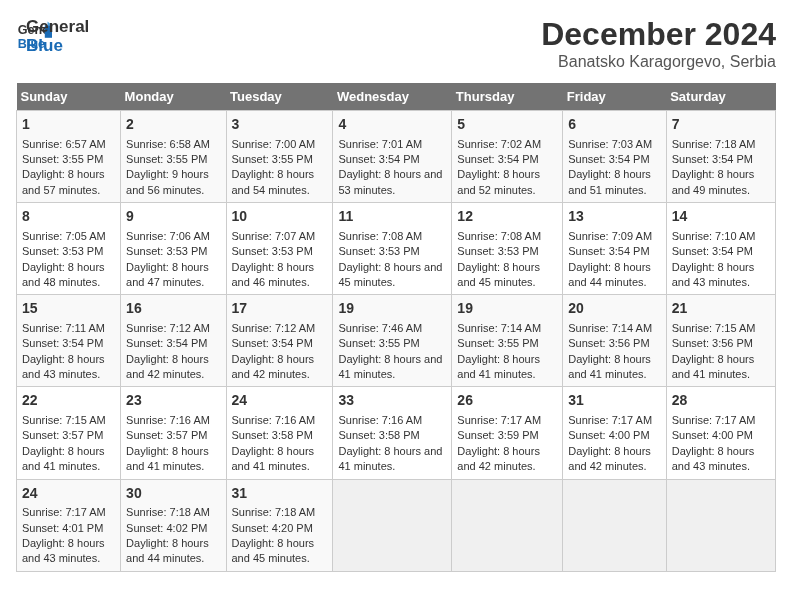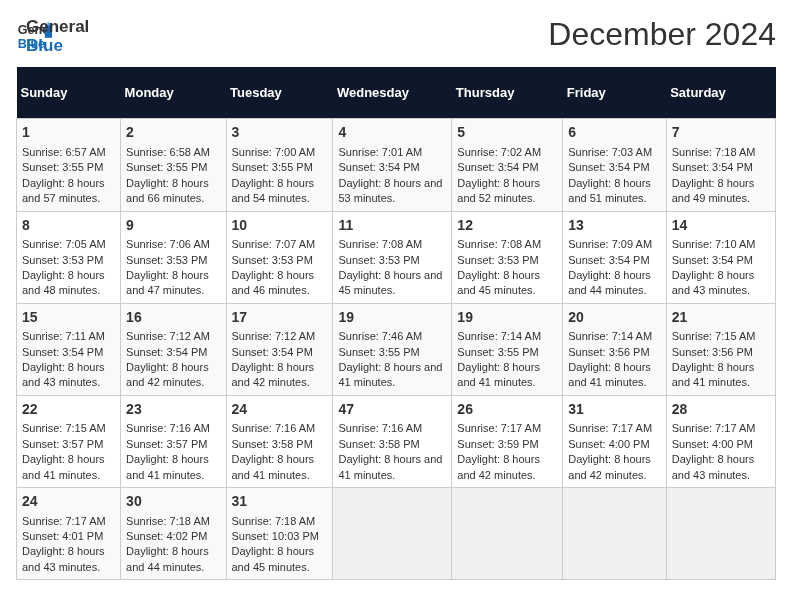--- a/index.html
+++ b/index.html
@@ -23,36 +23,36 @@
     }
     .logo-icon {
       width: 36px;
       height: 36px;
     }
     .title-block {
       text-align: right;
     }
     .main-title {
       font-size: 32px;
-      font-weight: normal;
+      font-weight: bold;
       color: #333;
     }
     .subtitle {
       font-size: 16px;
       color: #555;
     }
     table {
       width: 100%;
       border-collapse: collapse;
       font-size: 11px;
     }
     thead tr th {
-      background-color: #0f172a;
+      background-color: #737373;
       color: #fff;
-      padding: 18px 4px;
+      padding: 6px 4px;
       text-align: left;
       font-size: 13px;
       font-weight: bold;
     }
     tbody tr {
       vertical-align: top;
     }
     tbody tr td {
       border: 1px solid #ccc;
       padding: 4px 5px;
@@ -87,39 +87,40 @@
       <polygon points="32,8 40,8 40,22 32,22" fill="#1a6bb5"></polygon>
       <polygon points="35,4 40,8 35,8" fill="#4fa3e0"></polygon>
     </svg>
     <div style="display:flex;flex-direction:column;line-height:1.1;margin-left:-30px;margin-top:2px;">
       <span style="font-size:17px;font-weight:bold;color:#333;">General</span>
       <span style="font-size:17px;font-weight:bold;color:#1a6bb5;">Blue</span>
     </div>
   </div>
   <div class="title-block">
     <div class="main-title">December 2024</div>
+    <div class="subtitle">Banatsko Karagorgevo, Serbia</div>
   </div>
 </div>
 
 <table>
   <thead>
     <tr id="thead-row">
     <th>Sunday</th>
         <th>Monday</th>
         <th>Tuesday</th>
         <th>Wednesday</th>
         <th>Thursday</th>
         <th>Friday</th>
         <th>Saturday</th>
       </tr>
   </thead>
   <tbody id="tbody">
   <tr>
         <td><span class="day-num">1</span><span>Sunrise: 6:57 AM</span><br><span>Sunset: 3:55 PM</span><br><span>Daylight: 8 hours and 57 minutes.</span></td>
-        <td><span class="day-num">2</span><span>Sunrise: 6:58 AM</span><br><span>Sunset: 3:55 PM</span><br><span>Daylight: 8 hours and 66 minutes.</span></td>
+        <td><span class="day-num">2</span><span>Sunrise: 6:58 AM</span><br><span>Sunset: 3:55 PM</span><br><span>Daylight: 9 hours and 56 minutes.</span></td>
         <td><span class="day-num">3</span><span>Sunrise: 7:00 AM</span><br><span>Sunset: 3:55 PM</span><br><span>Daylight: 8 hours and 54 minutes.</span></td>
         <td><span class="day-num">4</span><span>Sunrise: 7:01 AM</span><br><span>Sunset: 3:54 PM</span><br><span>Daylight: 8 hours and 53 minutes.</span></td>
         <td><span class="day-num">5</span><span>Sunrise: 7:02 AM</span><br><span>Sunset: 3:54 PM</span><br><span>Daylight: 8 hours and 52 minutes.</span></td>
         <td><span class="day-num">6</span><span>Sunrise: 7:03 AM</span><br><span>Sunset: 3:54 PM</span><br><span>Daylight: 8 hours and 51 minutes.</span></td>
         <td><span class="day-num">7</span><span>Sunrise: 7:18 AM</span><br><span>Sunset: 3:54 PM</span><br><span>Daylight: 8 hours and 49 minutes.</span></td>
       </tr>
       <tr>
         <td><span class="day-num">8</span><span>Sunrise: 7:05 AM</span><br><span>Sunset: 3:53 PM</span><br><span>Daylight: 8 hours and 48 minutes.</span></td>
         <td><span class="day-num">9</span><span>Sunrise: 7:06 AM</span><br><span>Sunset: 3:53 PM</span><br><span>Daylight: 8 hours and 47 minutes.</span></td>
         <td><span class="day-num">10</span><span>Sunrise: 7:07 AM</span><br><span>Sunset: 3:53 PM</span><br><span>Daylight: 8 hours and 46 minutes.</span></td>
@@ -134,28 +135,28 @@
         <td><span class="day-num">17</span><span>Sunrise: 7:12 AM</span><br><span>Sunset: 3:54 PM</span><br><span>Daylight: 8 hours and 42 minutes.</span></td>
         <td><span class="day-num">19</span><span>Sunrise: 7:46 AM</span><br><span>Sunset: 3:55 PM</span><br><span>Daylight: 8 hours and 41 minutes.</span></td>
         <td><span class="day-num">19</span><span>Sunrise: 7:14 AM</span><br><span>Sunset: 3:55 PM</span><br><span>Daylight: 8 hours and 41 minutes.</span></td>
         <td><span class="day-num">20</span><span>Sunrise: 7:14 AM</span><br><span>Sunset: 3:56 PM</span><br><span>Daylight: 8 hours and 41 minutes.</span></td>
         <td><span class="day-num">21</span><span>Sunrise: 7:15 AM</span><br><span>Sunset: 3:56 PM</span><br><span>Daylight: 8 hours and 41 minutes.</span></td>
       </tr>
       <tr>
         <td><span class="day-num">22</span><span>Sunrise: 7:15 AM</span><br><span>Sunset: 3:57 PM</span><br><span>Daylight: 8 hours and 41 minutes.</span></td>
         <td><span class="day-num">23</span><span>Sunrise: 7:16 AM</span><br><span>Sunset: 3:57 PM</span><br><span>Daylight: 8 hours and 41 minutes.</span></td>
         <td><span class="day-num">24</span><span>Sunrise: 7:16 AM</span><br><span>Sunset: 3:58 PM</span><br><span>Daylight: 8 hours and 41 minutes.</span></td>
-        <td><span class="day-num">47</span><span>Sunrise: 7:16 AM</span><br><span>Sunset: 3:58 PM</span><br><span>Daylight: 8 hours and 41 minutes.</span></td>
+        <td><span class="day-num">33</span><span>Sunrise: 7:16 AM</span><br><span>Sunset: 3:58 PM</span><br><span>Daylight: 8 hours and 41 minutes.</span></td>
         <td><span class="day-num">26</span><span>Sunrise: 7:17 AM</span><br><span>Sunset: 3:59 PM</span><br><span>Daylight: 8 hours and 42 minutes.</span></td>
         <td><span class="day-num">31</span><span>Sunrise: 7:17 AM</span><br><span>Sunset: 4:00 PM</span><br><span>Daylight: 8 hours and 42 minutes.</span></td>
         <td><span class="day-num">28</span><span>Sunrise: 7:17 AM</span><br><span>Sunset: 4:00 PM</span><br><span>Daylight: 8 hours and 43 minutes.</span></td>
       </tr>
       <tr>
         <td><span class="day-num">24</span><span>Sunrise: 7:17 AM</span><br><span>Sunset: 4:01 PM</span><br><span>Daylight: 8 hours and 43 minutes.</span></td>
         <td><span class="day-num">30</span><span>Sunrise: 7:18 AM</span><br><span>Sunset: 4:02 PM</span><br><span>Daylight: 8 hours and 44 minutes.</span></td>
-        <td><span class="day-num">31</span><span>Sunrise: 7:18 AM</span><br><span>Sunset: 10:03 PM</span><br><span>Daylight: 8 hours and 45 minutes.</span></td>
+        <td><span class="day-num">31</span><span>Sunrise: 7:18 AM</span><br><span>Sunset: 4:20 PM</span><br><span>Daylight: 8 hours and 45 minutes.</span></td>
         <td class="empty-cell"></td>
         <td class="empty-cell"></td>
         <td class="empty-cell"></td>
         <td class="empty-cell"></td>
       </tr>
     </tbody>
 </table>
 
 </body></html>

